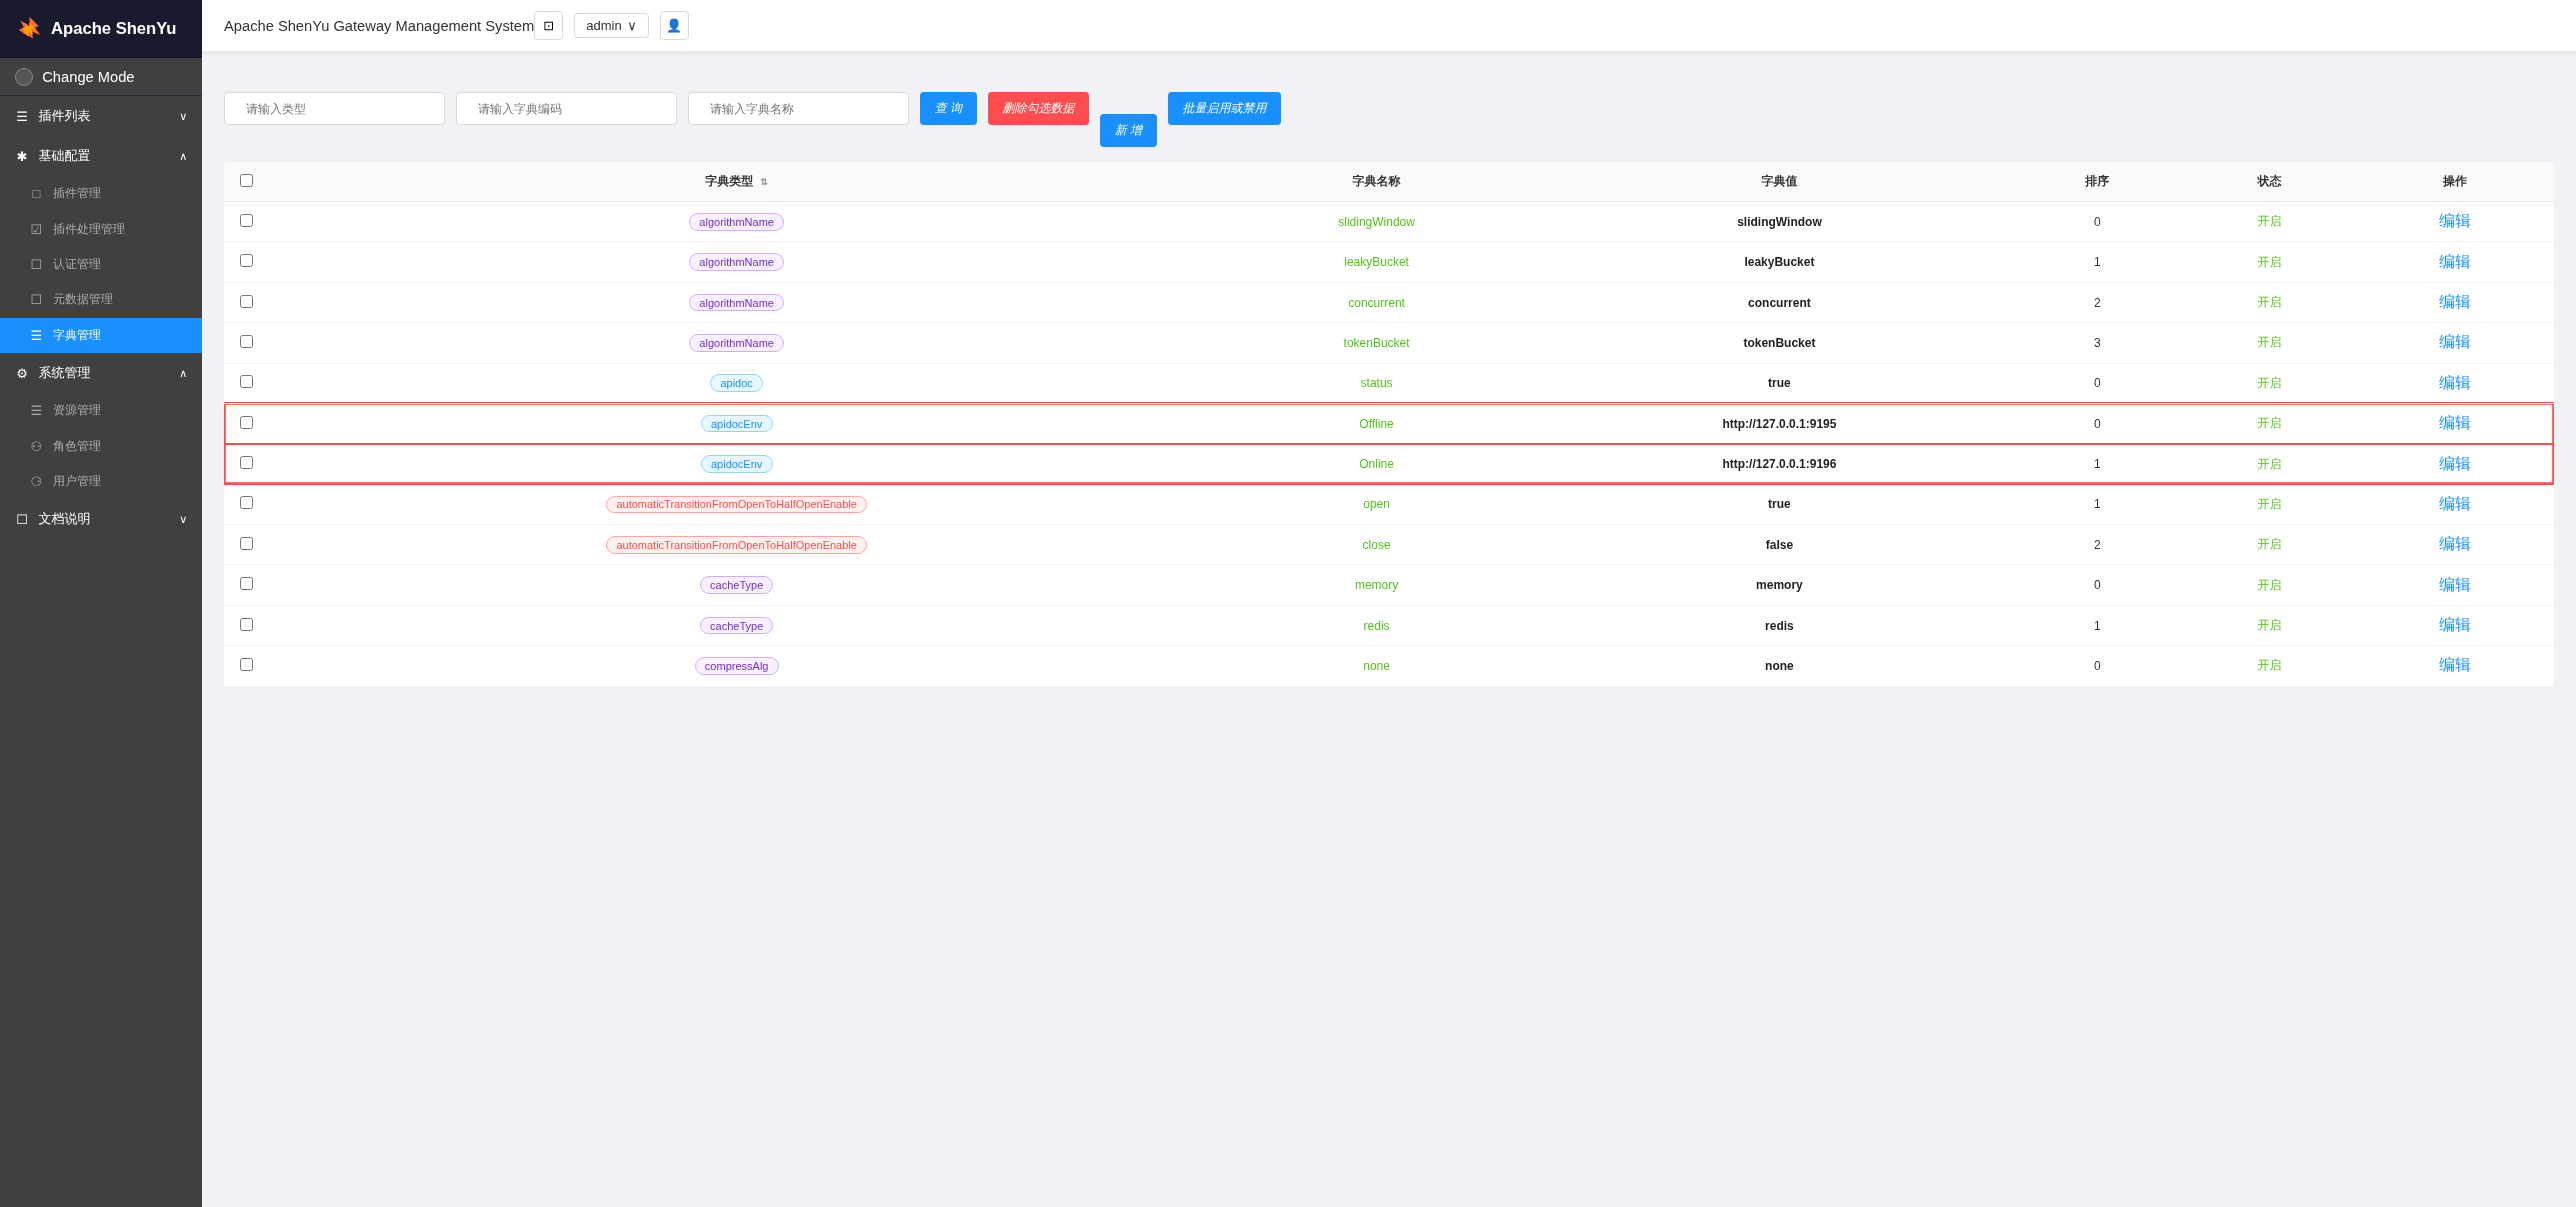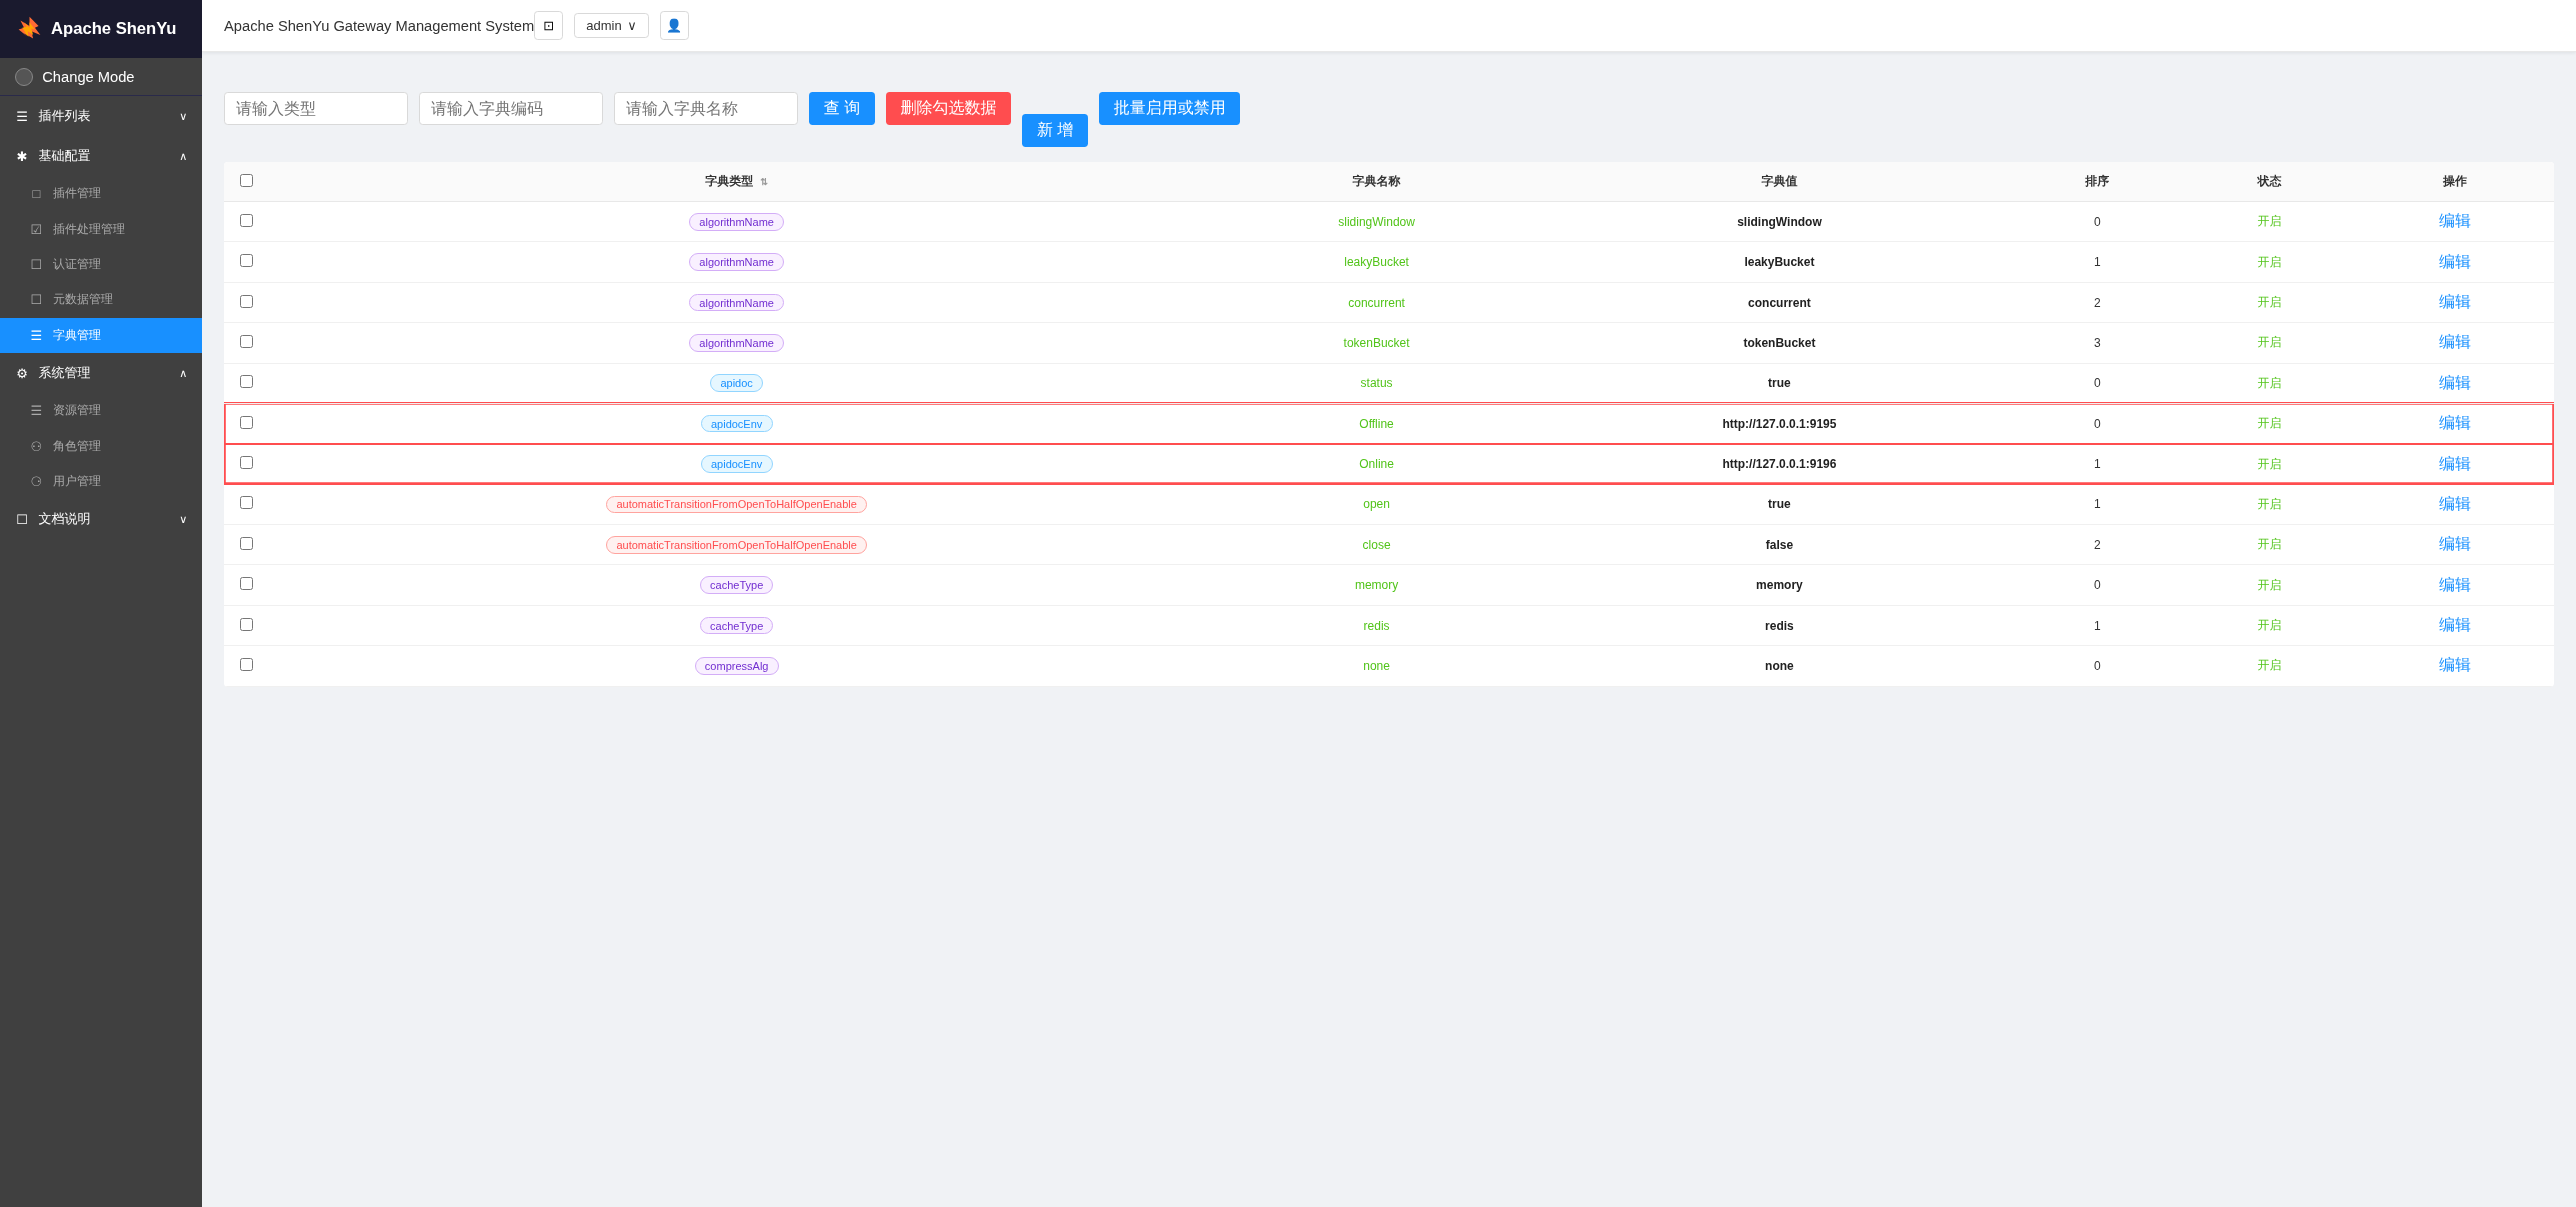--- a/index.html
+++ b/index.html
@@ -120,35 +120,35 @@
       display: flex;
       align-items: center;
       gap: 11px;
       margin-bottom: 14.7px;
       flex-wrap: wrap;
     }
     .search-input {
       height: 33px;
       border: 0.9px solid #d9d9d9;
       border-radius: 3.7px;
-      padding: 0 11px;
-      font-size: 16px;
+      padding: 0 21px;
+      font-size: 12px;
       color: #333;
       outline: none;
-      width: 184px;
+      width: 221px;
       background: #fff;
     }
     .btn {
       height: 33px;
       padding: 0 14.7px;
       border-radius: 3.7px;
       border: none;
       cursor: pointer;
-      font-size: 16px;
-      display: flex; align-items: center; gap: 3.7px;
+      font-size: 12px;
+      display: flex; align-items: center; gap: 3.7px; font-style: italic;
     }
     .btn-primary { background: #1890ff; color: #fff; }
     .btn-danger { background: #ff4d4f; color: #fff; }
     .btn-default { background: #1890ff; color: #fff; margin-top: 44px; }
     .btn-batch { background: #1890ff; color: #fff; }
 
     
     .table-wrap {
       background: #fff;
       border-radius: 3.7px;

